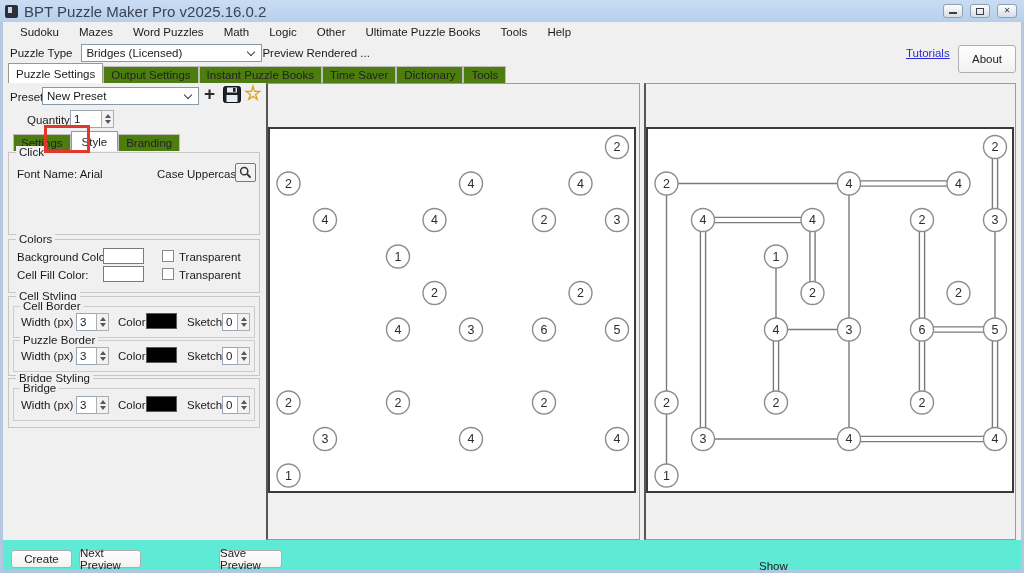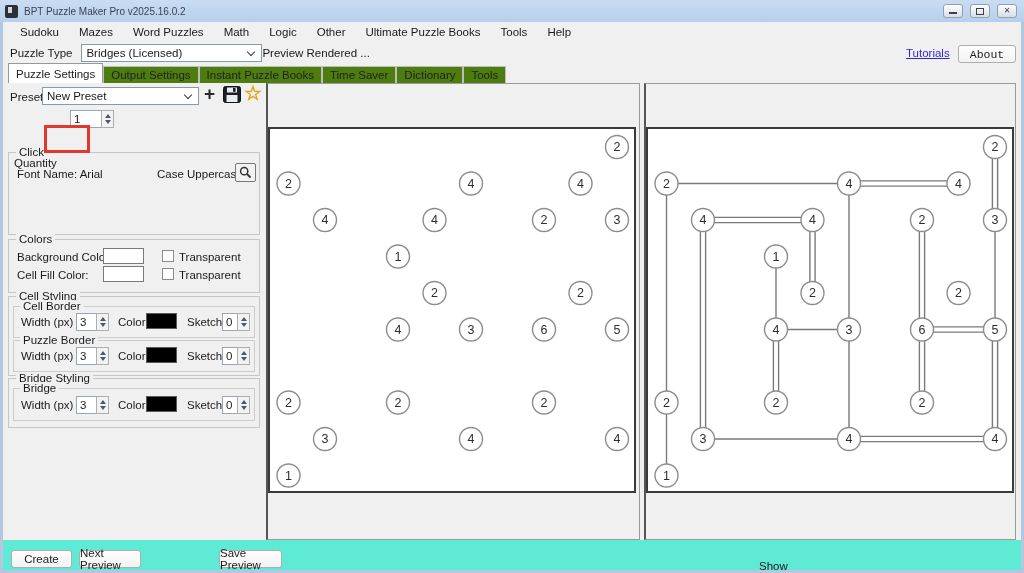--- a/index.html
+++ b/index.html
@@ -4,41 +4,41 @@
 <style>
   * { margin:0; padding:0; box-sizing:border-box; }
   html,body { width:1024px; height:573px; }
   body { font-family:"Liberation Sans", sans-serif; font-size:11.5px; color:#1a1a1a; background:#f0f0f0; position:relative; overflow:hidden; }
   .abs { position:absolute; }
 
   
   #titlebar { left:0; top:0; width:1024px; height:22px; background:linear-gradient(#c9dcf3,#b7cfec); display:flex; align-items:center; padding-left:5px; }
   #app-icon { width:13px; height:13px; background:#2b2f38; border-radius:2px; margin-right:6px; position:relative; }
   #app-icon:after{ content:""; position:absolute; left:3px; top:2px; width:4px; height:6px; background:#cfd6e2; }
-  #title-text { color:#3c4250; font-size:10px; }
+  #title-text { color:#3c4250; font-size:15px; }
   .winbtns { position:absolute; right:7px; top:4px; display:flex; gap:7px; }
   .winbtn { width:20px; height:14px; background:linear-gradient(#fdfdfd,#d8dee6); border:1px solid #90a0b4; border-radius:3px; display:flex; align-items:center; justify-content:center; font-size:8px; color:#3a3f48; line-height:1; }
   .g-min { width:8px; height:2px; background:#3a3f48; margin-top:4px; }
   .g-max { width:8px; height:7px; border:1.5px solid #3a3f48; }
   .edge { background:#b3c8e0; }
 
   
   #menubar { left:3px; top:22px; width:1018px; height:20px; background:#f0f0f0; display:flex; align-items:center; padding-left:7px; }
   .menu-item { padding:2px 10px; cursor:default; }
 
   
   #toolbar { left:3px; top:42px; width:1018px; height:21px; display:flex; align-items:center; }
   #pt-label { margin-left:7px; }
   .combo { background:#fff; border:1px solid #8a99a8; height:18px; display:flex; align-items:center; padding:0 4px; position:relative; }
   #pt-combo { width:181px; margin-left:9px; }
   .chev { width:6px; height:6px; border-right:1.4px solid #3c3c3c; border-bottom:1.4px solid #3c3c3c; transform:rotate(45deg); position:absolute; right:7px; top:4px; }
   #status-text { }
   #tutorials-link { position:absolute; left:903px; color:#2a2ad4; text-decoration:underline; }
   .btn { background:linear-gradient(#fefefe,#f2f2f2); border:1px solid #aeaeae; border-radius:3px; display:flex; align-items:center; justify-content:center; color:#222; }
-  #about-btn { position:absolute; left:955px; top:3px; width:58px; height:18px;font-family:Liberation Mono, monospace; }
+  #about-btn { position:absolute; left:955px; top:3px; width:58px; height:28px; }
 
   
   #tabstrip { left:3px; top:63px; width:1018px; height:20px; display:flex; align-items:flex-end; padding-left:5px; }
   .tab { border:1px solid #bdbdbd; border-bottom:none; background:#4d7c0f; height:17px; padding:0 7px; display:flex; align-items:center; color:#222; }
   .tab.sel { background:#fff; border-color:#989898; height:20px; position:relative; z-index:2; }
 
   
   #sidebar { left:3px; top:83px; width:263px; height:457px; }
   .grp { position:absolute; border:1px solid #c6c6c6; }
   .grp > .glabel { position:absolute; top:-7px; left:7px; background:#f0f0f0; padding:0 3px; }
@@ -142,29 +142,34 @@
   </div>
   <span class="abs" style="left:201px;top:0px;font-size:19px;font-weight:bold;color:#2b2b2b;">+</span>
   <svg class="abs" style="left:220px;top:3px;" width="18" height="17" viewBox="0 0 18 17">
     <rect x="0.5" y="0.5" width="17" height="16" rx="2" fill="#1c2026" stroke="#10131a"></rect>
     <rect x="4" y="1.5" width="10" height="5" fill="#e8ecf2"></rect>
     <rect x="10" y="2" width="2.6" height="3.8" fill="#1c2026"></rect>
     <rect x="3.5" y="9" width="11" height="7" fill="#e8ecf2"></rect>
   </svg>
   <span class="abs" style="left:241px;top:-2px;font-size:20px;color:#e0a317;font-weight:bold;">☆</span>
 
-  <span class="abs" style="left:11px;top:31px;margin-top:43px;">Quantity</span>
+  <span class="abs" style="left:24px;top:31px;">Quantity</span>
   <div class="spin abs" style="left:67px;top:27px;width:44px;">
     <span class="spin-val">1</span>
     <span class="spin-btns">
         <i class="tri-up"></i>
         <i class="tri-dn"></i>
       </span>
   </div>
 
+  <div id="style-tabs">
+    <div class="tab">Settings</div>
+    <div class="tab sel" style="padding:0 10px;">Style</div>
+    <div class="tab">Branding</div>
+  </div>
   <div id="annotation-box"></div>
 
   <div class="grp" style="left:5px;top:69px;width:252px;height:83px;">
     <span class="glabel">Click</span>
     <span class="abs" style="left:8px;top:15px;">Font Name: Arial</span>
     <span class="abs" style="left:148px;top:15px;">Case Uppercase</span>
     <div class="mag-btn" style="left:226px;top:10px;">
       <svg width="13" height="13" viewBox="0 0 13 13">
         <circle cx="5.2" cy="5.2" r="3.6" fill="none" stroke="#333" stroke-width="1.5"></circle>
         <line x1="8" y1="8" x2="11.5" y2="11.5" stroke="#333" stroke-width="1.8"></line>

